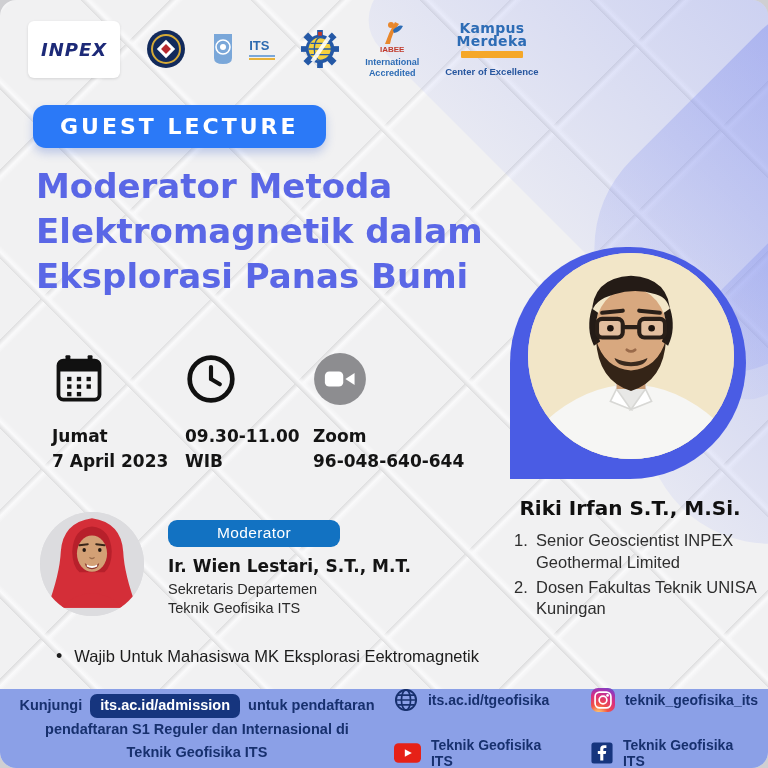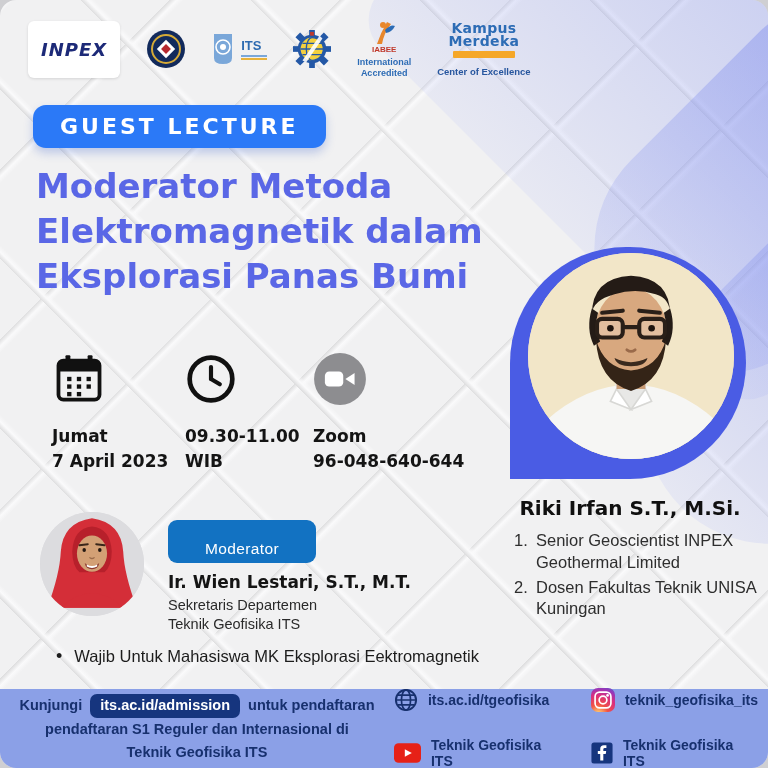--- a/index.html
+++ b/index.html
@@ -85,22 +85,22 @@
   }
   .roles { position:absolute; left:514px; top:530px; width:256px; }
   .role { display:flex; font-size:16.5px; color:#2e2e2e; line-height:1.32; margin-bottom:3px; }
   .role-num { width:22px; flex:0 0 22px; }
 
   
   .moderator { position:absolute; top:512px; left:40px; display:flex; }
   .mod-photo { width:104px; height:104px; border-radius:50%; overflow:hidden; background:#dcdcdf; flex:0 0 104px; }
   .mod-info { margin-left:24px; padding-top:8px; }
   .mod-badge {
-    width:148px; text-align:center; background:#1272c2; color:#fff;
-    border-radius:9px; font-size:15.5px; padding:20px 0 5px; letter-spacing:0.4px;
+    width:172px; text-align:center; background:#1272c2; color:#fff;
+    border-radius:9px; font-size:15.5px; padding:4px 0 5px; letter-spacing:0.4px;
   }
   .mod-name { margin-top:9px; font-family:"DejaVu Sans", sans-serif; font-weight:bold; font-size:17px; color:#141414; }
   .mod-role { margin-top:4px; font-size:14.5px; color:#2a2a2a; line-height:1.3; }
 
   
   .note { position:absolute; top:646px; left:56px; display:flex; align-items:center; font-size:16.5px; color:#1c1c1c; }
   .note-bullet { margin-right:12px; font-size:18px; }
 
   
   .footer {
@@ -141,21 +141,21 @@
 
     <div>
       <svg class="logo-svg" width="40" height="40" viewBox="0 0 40 40">
         <circle cx="20" cy="20" r="19" fill="#122a5c"></circle>
         <circle cx="20" cy="20" r="14" fill="none" stroke="#d4a937" stroke-width="2"></circle>
         <rect x="13.5" y="13.5" width="13" height="13" transform="rotate(45 20 20)" fill="#ffffff"></rect>
         <rect x="16.5" y="16.5" width="7" height="7" transform="rotate(45 20 20)" fill="#b5282f"></rect>
       </svg>
     </div>
 
-    <div style="display:flex; align-items:center; gap:7px;">
+    <div style="display:flex; align-items:center; gap:15px;">
       <svg class="logo-svg" width="22" height="34" viewBox="0 0 22 34">
         <path d="M2 2 h18 v24 q0 6 -9 6 q-9 0 -9 -6 Z" fill="#7aa7d9"></path>
         <circle cx="11" cy="15" r="7" fill="none" stroke="#ffffff" stroke-width="1.6"></circle>
         <circle cx="11" cy="15" r="3" fill="#ffffff"></circle>
       </svg>
       <div class="logo-col" style="align-items:flex-start;">
         <span style="color:#2e6bb0; font-weight:bold; font-size:13px;">ITS</span>
         <div style="width:26px;height:2px;background:#7aa7d9;margin-top:2px;"></div>
         <div style="width:26px;height:2px;background:#e8b23a;margin-top:1px;"></div>
       </div>

